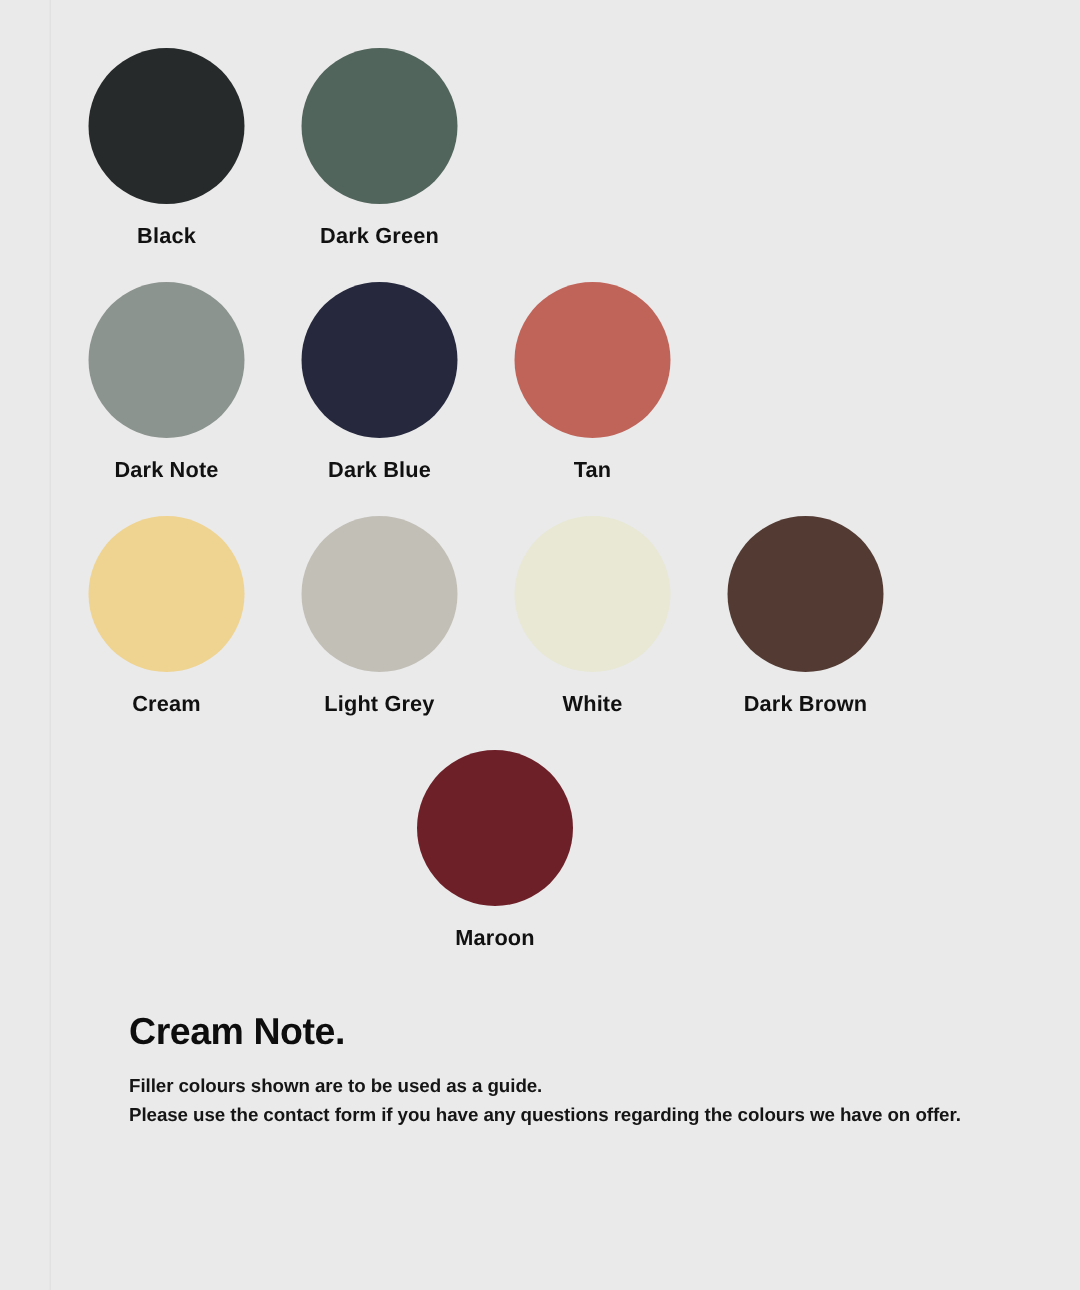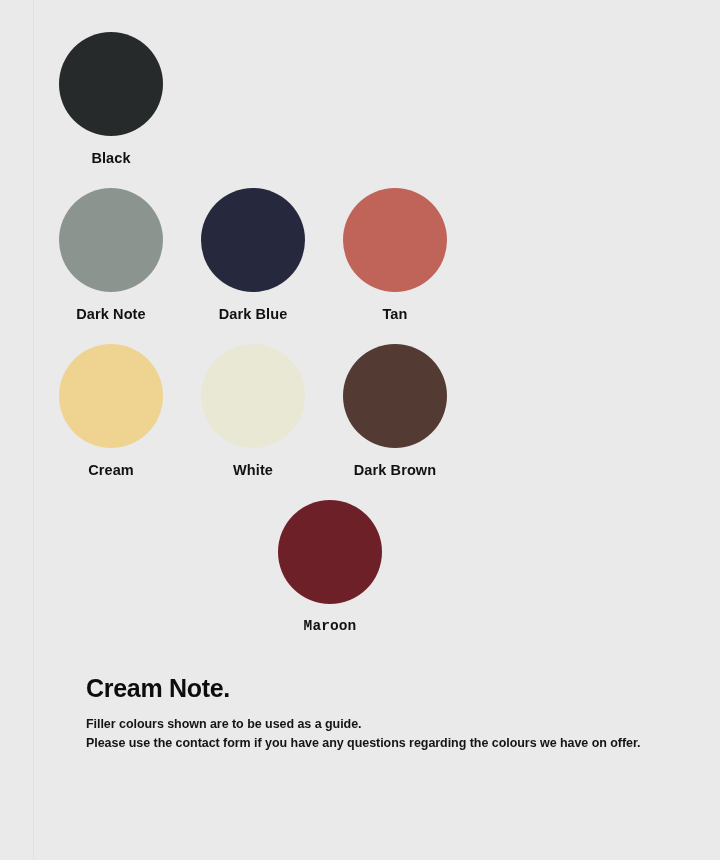--- a/index.html
+++ b/index.html
@@ -31,21 +31,20 @@
     padding: 32px 40px 0 40px;
   }
 
   .swatch-row {
     display: flex;
     justify-content: flex-start;
     align-items: center;
   }
   .swatch-row.centered {
     justify-content: center;
-    font-family: Liberation Mono, monospace;
   }
 
   .swatch {
     width: 142px;
     margin: 0 0 22px 0;
     display: flex;
     flex-direction: column;
     align-items: center;
   }
 
@@ -95,20 +94,24 @@
 
 <div class="seam"></div>
 
 <div class="palette">
 
   <div class="swatch-row">
     <div class="swatch">
       <div class="swatch-dot" style="background: rgb(38, 42, 42);"></div>
       <div class="swatch-label">Black</div>
     </div>
+    <div class="swatch">
+      <div class="swatch-dot" style="background: rgb(82, 101, 92);"></div>
+      <div class="swatch-label">Dark Green</div>
+    </div>
   </div>
 
   <div class="swatch-row">
     <div class="swatch">
       <div class="swatch-dot" style="background: rgb(140, 148, 143);"></div>
       <div class="swatch-label">Dark Note</div>
     </div>
     <div class="swatch">
       <div class="swatch-dot" style="background: rgb(38, 41, 62);"></div>
       <div class="swatch-label">Dark Blue</div>
@@ -116,20 +119,24 @@
     <div class="swatch">
       <div class="swatch-dot" style="background: rgb(192, 100, 90);"></div>
       <div class="swatch-label">Tan</div>
     </div>
   </div>
 
   <div class="swatch-row">
     <div class="swatch">
       <div class="swatch-dot" style="background: rgb(239, 211, 145);"></div>
       <div class="swatch-label">Cream</div>
+    </div>
+    <div class="swatch">
+      <div class="swatch-dot" style="background: rgb(194, 191, 183);"></div>
+      <div class="swatch-label">Light Grey</div>
     </div>
     <div class="swatch">
       <div class="swatch-dot" style="background: rgb(232, 232, 213);"></div>
       <div class="swatch-label">White</div>
     </div>
     <div class="swatch">
       <div class="swatch-dot" style="background: rgb(83, 59, 52);"></div>
       <div class="swatch-label">Dark Brown</div>
     </div>
   </div>

